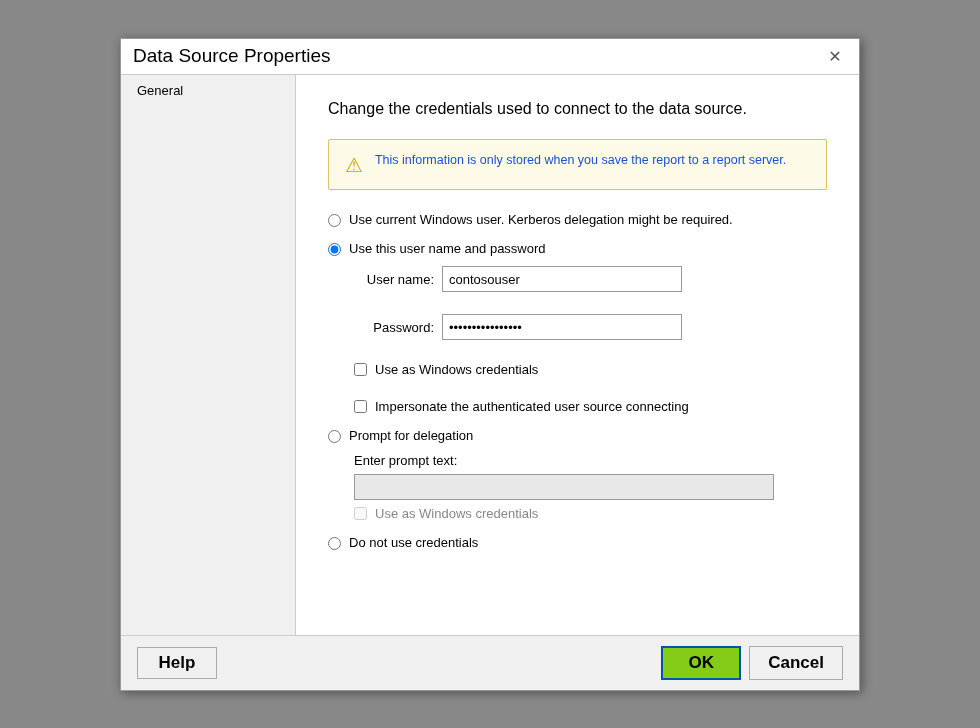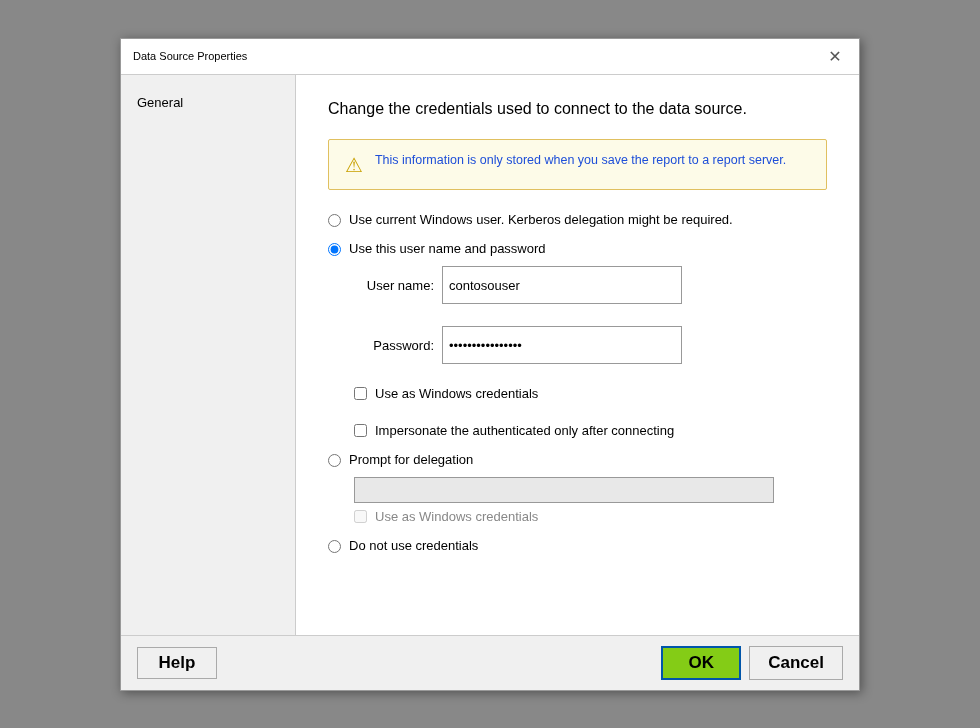--- a/index.html
+++ b/index.html
@@ -25,21 +25,21 @@
       background: #fff;
       border-bottom: 1px solid #ccc;
       padding: 8px 12px;
       display: flex;
       align-items: center;
       justify-content: space-between;
       height: 36px;
     }
 
     .title-bar-text {
-      font-size: 11px;
+      font-size: 19px;
       font-weight: normal;
     }
 
     .close-btn {
       width: 24px;
       height: 24px;
       border: none;
       background: transparent;
       cursor: pointer;
       font-size: 16px;
@@ -51,21 +51,21 @@
 
     .dialog-body {
       display: flex;
       height: 560px;
     }
 
     .sidebar {
       width: 175px;
       background: #f0f0f0;
       border-right: 1px solid #ccc;
-      padding: 12px 0;
+      padding: 0 0;
     }
 
     .sidebar-item {
       padding: 8px 16px;
       cursor: pointer;
       font-size: 13px;
     }
 
     .sidebar-item.active {
       border: 2px solid #c00;
@@ -153,21 +153,21 @@
       text-align: right;
       font-size: 13px;
       flex-shrink: 0;
     }
 
     .field-input {
       border: 1px solid #999;
       padding: 3px 6px;
       font-size: 13px;
       width: 240px;
-      height: 38px;
+      height: 26px;
       background: #fff;
       outline: none;
     }
 
     .checkbox-row {
       display: flex;
       align-items: center;
       gap: 8px;
       font-size: 13px;
     }
@@ -275,32 +275,33 @@
             <div class="field-row">
               <span class="field-label">Password:</span>
               <input type="password" class="field-input" value="contosopassword1" style="">
             </div>
             <div class="checkbox-row">
               <input type="checkbox" id="use-windows-creds" style="">
               <label for="use-windows-creds">Use as Windows credentials</label>
             </div>
             <div class="checkbox-row">
               <input type="checkbox" id="impersonate" style="">
-              <label for="impersonate">Impersonate the authenticated only after connecting</label>
+              <label for="impersonate">Impersonate the authenticated user source connecting</label>
             </div>
           </div>
         </div>
 
         <div>
           <div class="radio-option">
             <input type="radio" name="cred-type" id="prompt" style="">
             <label class="radio-label" for="prompt">Prompt for delegation</label>
           </div>
 
           <div class="prompt-section">
+            <span class="prompt-label">Enter prompt text:</span>
             <input type="text" class="prompt-input" style="">
             <div class="checkbox-row">
               <input type="checkbox" id="prompt-windows-creds" disabled="" style="">
               <label for="prompt-windows-creds" style="color:#888;">Use as Windows credentials</label>
             </div>
           </div>
         </div>
 
         <div class="radio-option">
           <input type="radio" name="cred-type" id="no-creds" style="">

